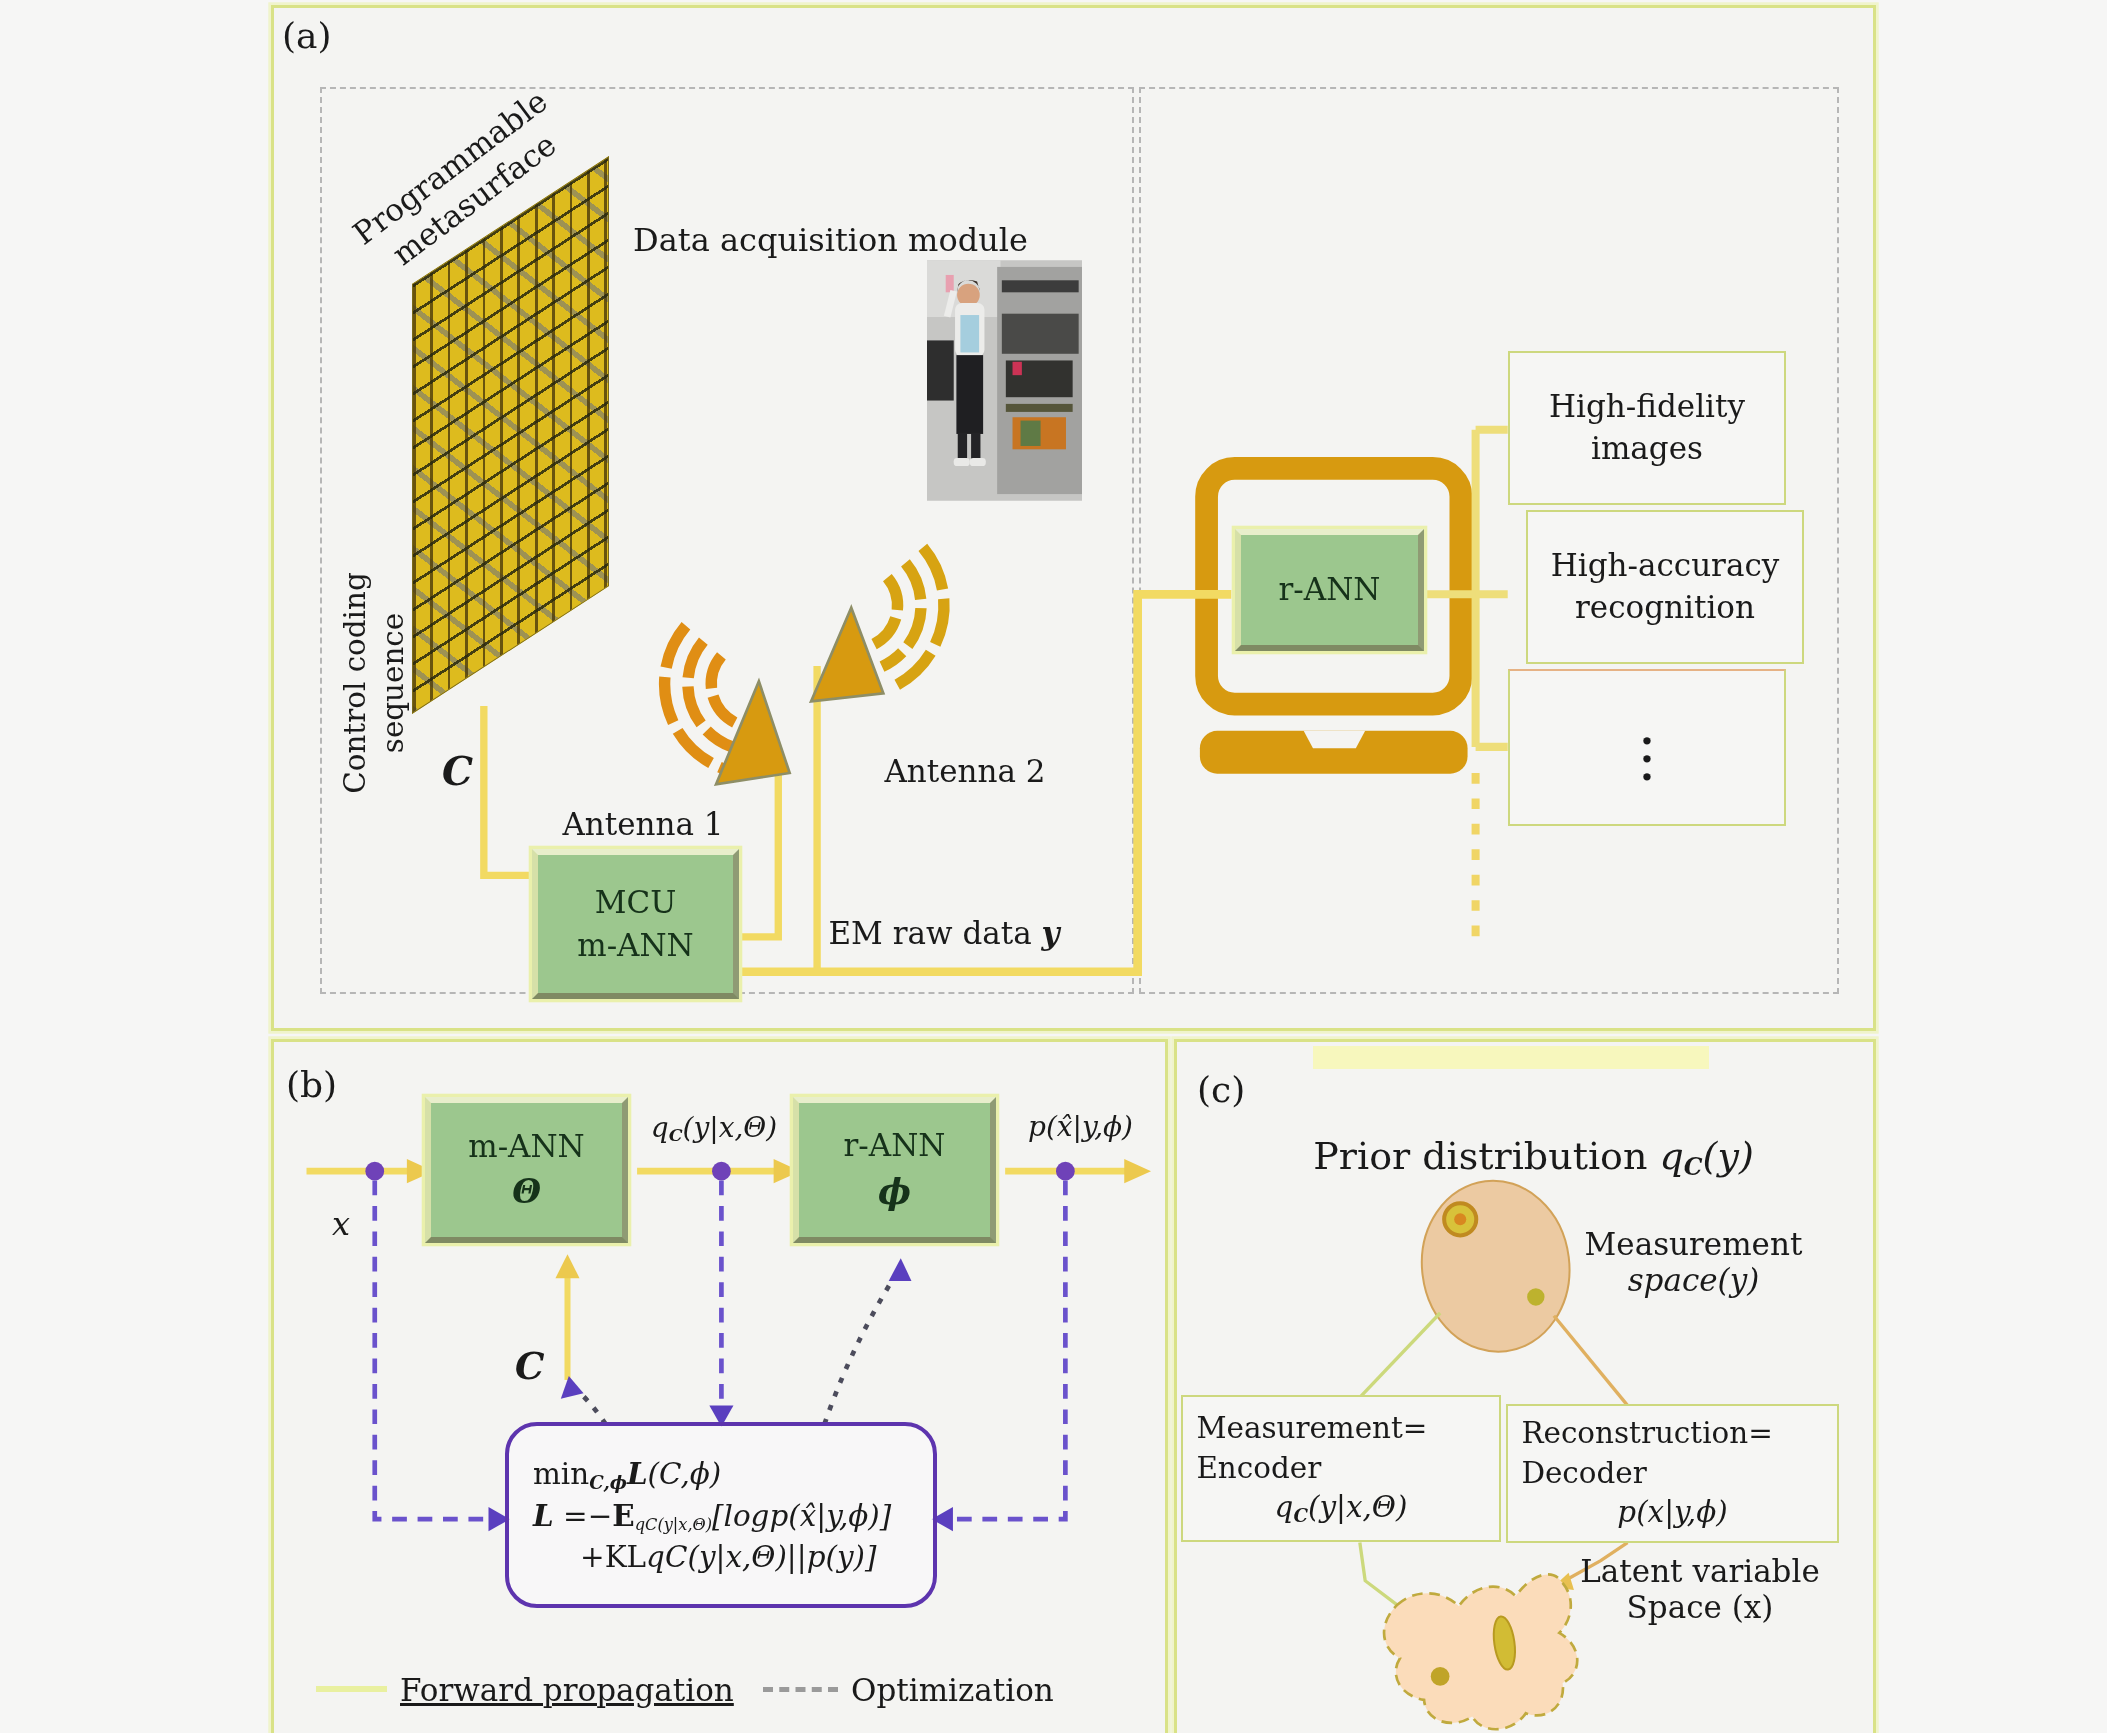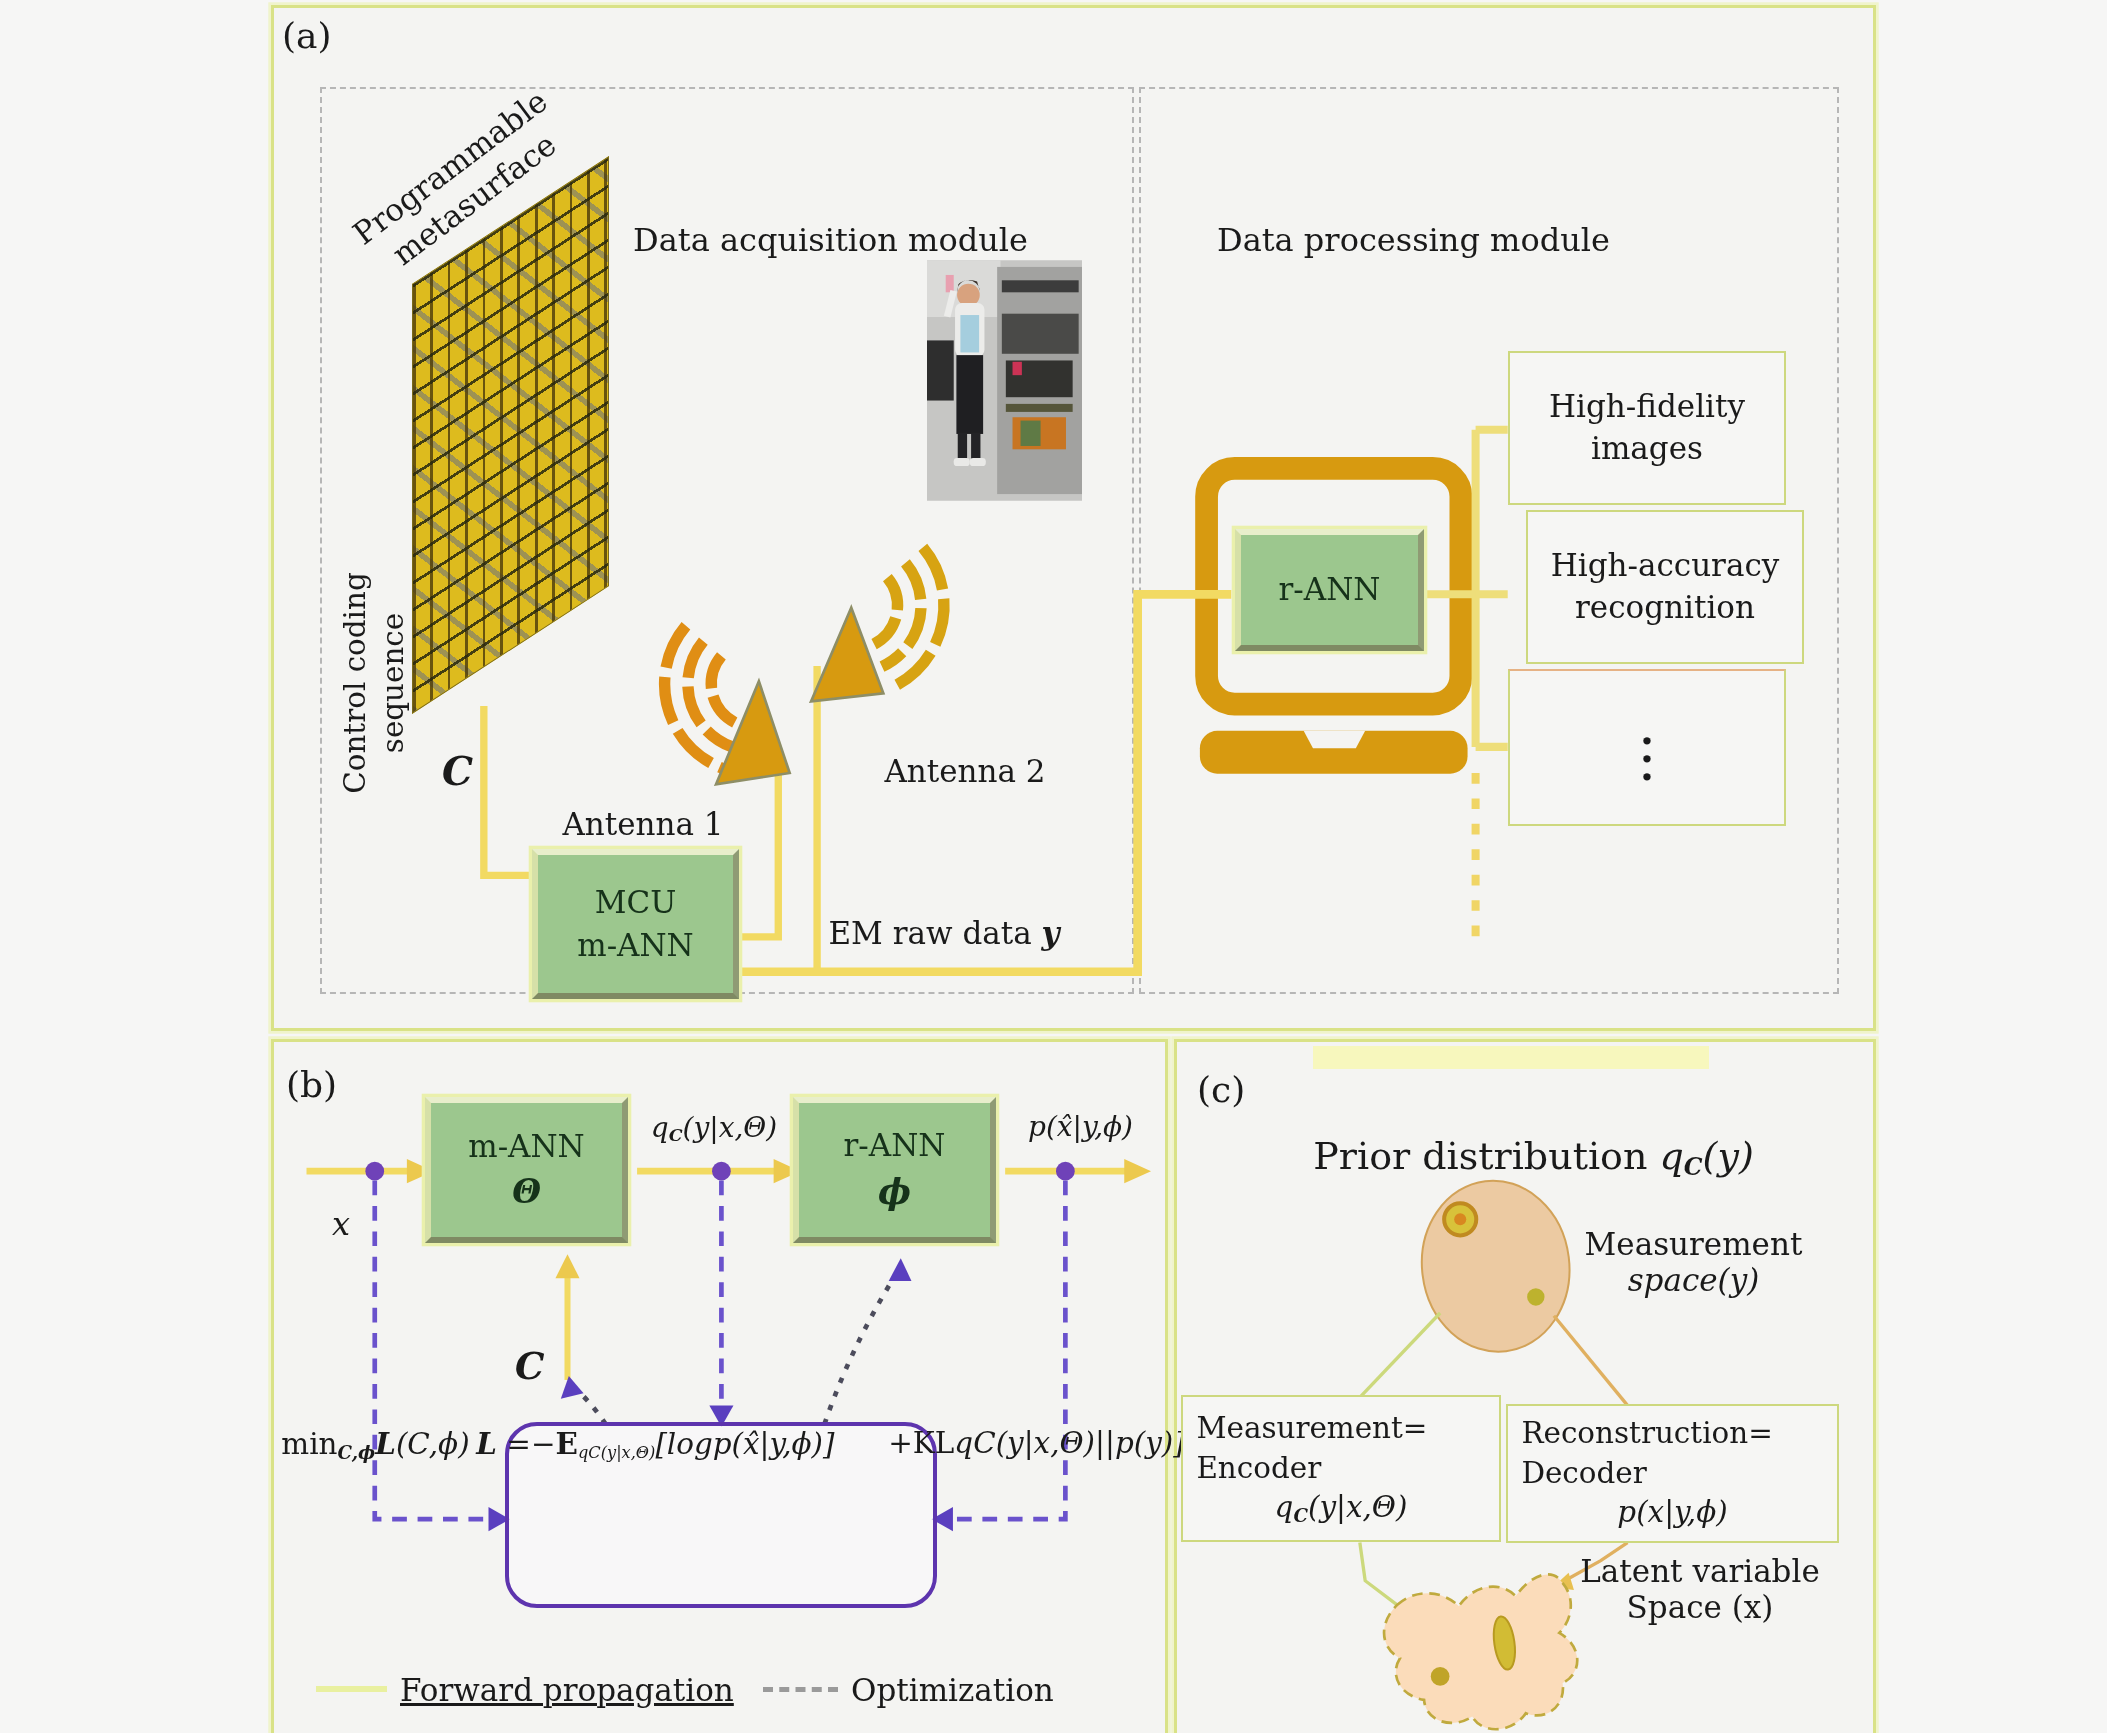--- a/index.html
+++ b/index.html
@@ -24,21 +24,21 @@
       repeating-linear-gradient(90deg, rgba(75,58,10,0.8) 0 2.7px, rgba(0,0,0,0) 2.7px 17.4px),
       repeating-linear-gradient(55deg, rgba(55,80,170,0.38) 0 4px, rgba(0,0,0,0) 4px 23px);}
   .rot{position:absolute;z-index:3;text-align:center;font-size:31px;line-height:1.3;white-space:nowrap;}
   .math{font-style:italic;}
   .up{font-style:normal;}
   .bi{font-weight:bold;font-style:italic;}
   .sub{font-size:0.62em;position:relative;top:0.25em;font-style:italic;}
   .formula{position:absolute;font-size:28px;z-index:3;white-space:nowrap;}
   .lossbox{position:absolute;left:505px;top:1422px;width:432px;height:186px;border:4.7px solid #5d34ae;
            border-radius:32px;background:rgba(250,249,252,0.6);z-index:3;padding-left:24px;box-sizing:border-box;
-           display:flex;flex-direction:row;justify-content:center;gap:6.7px;}
+           display:flex;flex-direction:column;justify-content:center;gap:6.7px;}
   .lossline{font-size:29.4px;white-space:nowrap;}
   .legend-line{position:absolute;width:71px;height:0;border-top:6px solid #e9f0a0;z-index:3;}
   .legend-dash{position:absolute;width:75px;height:0;border-top:5.4px dashed #9a9a9a;z-index:3;}
   .dotscol{display:flex;flex-direction:column;align-items:center;line-height:0.45;font-size:40px;font-weight:bold;}
   svg.layer{position:absolute;left:0;top:0;z-index:2;}
 </style>
 </head>
 <body>
 
 <div id="stage">
@@ -180,21 +180,20 @@
       <rect x="46" y="258" width="14" height="40" fill="#232326"></rect>
       <rect x="66" y="258" width="14" height="40" fill="#232326"></rect>
       <rect x="40" y="296" width="24" height="12" rx="5" fill="#e9e9e7"></rect>
       <rect x="64" y="296" width="24" height="12" rx="5" fill="#e9e9e7"></rect>
     </g>
   </svg>
 
   <div class="plabel" style="left:282px;top:14.7px;">(a)</div>
 
   <div class="title" style="left:555px;top:221px;width:535px;">Data acquisition module</div>
-  <div class="title" style="left:1138px;top:221px;width:535px;">Data processing module</div>
 
   <div class="rot" style="left:294px;top:141px;width:348px;height:100px;transform:rotate(-37deg);">
     <div>Programmable</div>
     <div>metasurface</div>
   </div>
 
   <div class="rot" style="left:149px;top:636px;width:468px;height:94px;transform:rotate(-90deg);font-size:29.4px;">
     <div>Control coding</div>
     <div>sequence</div>
   </div>

